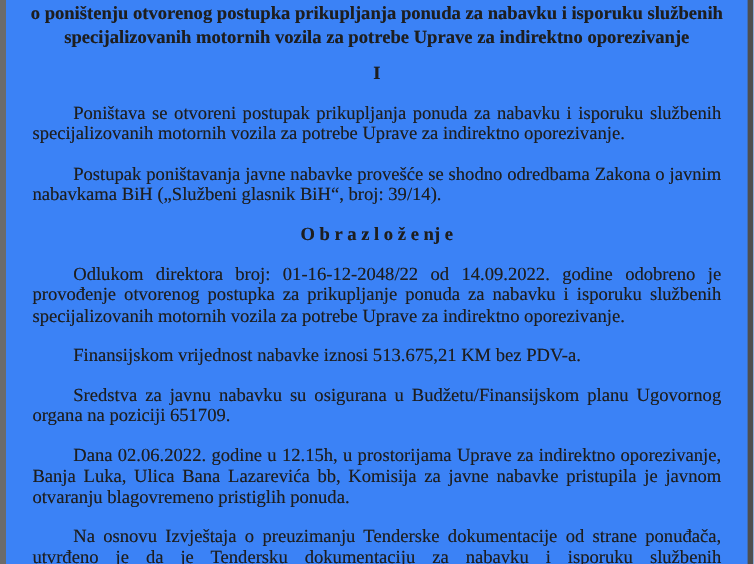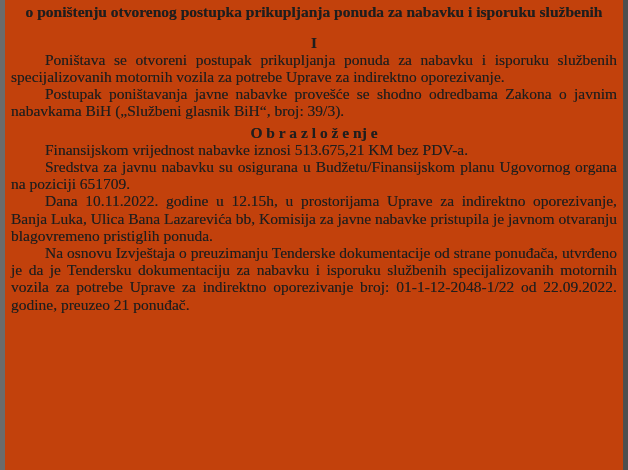--- a/index.html
+++ b/index.html
@@ -5,21 +5,21 @@
   html, body {
     margin: 0;
     padding: 0;
     background: #ffffff;
   }
   .scan {
     position: relative;
     width: 628px;
     height: 470px;
     overflow: hidden;
-    background: #c2410c;
+    background: #3b82f6;
   }
   .edge {
     position: absolute;
     top: 0;
     bottom: 0;
     width: 5px;
     z-index: 2;
   }
   .edge-left  { left: 0;  background: #6b6b6b; }
   .edge-right { right: 0; background: #4e4e4e; }
@@ -42,51 +42,53 @@
     margin-bottom: 12px;
   }
   .sec-heading {
     text-align: center;
     font-weight: bold;
   }
   .obraz {
     margin-top: 4px;
   }
   .para {
-    margin: 0;
+    margin: 16px;
     text-indent: 34px;
   }
 </style>
 </head>
 <body>
 
 <div class="scan">
   <div class="edge edge-left"></div>
   <div class="edge edge-right"></div>
 
   <div class="content">
 
     <div class="doc-title">
       <div>o poništenju otvorenog postupka prikupljanja ponuda za nabavku i isporuku službenih</div>
+      <div>specijalizovanih motornih vozila za potrebe Uprave za indirektno oporezivanje</div>
     </div>
 
     <div class="sec-heading">I</div>
 
     <p class="para">Poništava se otvoreni postupak prikupljanja ponuda za nabavku i isporuku službenih specijalizovanih motornih vozila za potrebe Uprave za indirektno oporezivanje.</p>
 
 
-    <p class="para">Postupak poništavanja javne nabavke provešće se shodno odredbama Zakona o javnim nabavkama BiH („Službeni glasnik BiH“, broj: 39/3).</p>
+    <p class="para">Postupak poništavanja javne nabavke provešće se shodno odredbama Zakona o javnim nabavkama BiH („Službeni glasnik BiH“, broj: 39/14).</p>
 
     <div class="sec-heading obraz">O b r a z l o ž e nj e</div>
 
+    <p class="para">Odlukom direktora broj: 01-16-12-2048/22 od 14.09.2022. godine odobreno je provođenje otvorenog postupka za prikupljanje ponuda za nabavku i isporuku službenih specijalizovanih motornih vozila za potrebe Uprave za indirektno oporezivanje.</p>
 
     <p class="para">Finansijskom vrijednost nabavke iznosi 513.675,21 KM bez PDV-a.</p>
 
     <p class="para">Sredstva za javnu nabavku su osigurana u Budžetu/Finansijskom planu Ugovornog organa na poziciji 651709.</p>
 
 
 
-    <p class="para">Dana 10.11.2022. godine u 12.15h, u prostorijama Uprave za indirektno oporezivanje, Banja Luka, Ulica Bana Lazarevića bb, Komisija za javne nabavke pristupila je javnom otvaranju blagovremeno pristiglih ponuda.</p>
+    <p class="para">Dana 02.06.2022. godine u 12.15h, u prostorijama Uprave za indirektno oporezivanje, Banja Luka, Ulica Bana Lazarevića bb, Komisija za javne nabavke pristupila je javnom otvaranju blagovremeno pristiglih ponuda.</p>
 
     <p class="para">Na osnovu Izvještaja o preuzimanju Tenderske dokumentacije od strane ponuđača, utvrđeno je da je Tendersku dokumentaciju za nabavku i isporuku službenih specijalizovanih motornih vozila za potrebe Uprave za indirektno oporezivanje broj: 01-1-12-2048-1/22 od 22.09.2022. godine, preuzeo 21 ponuđač.</p>
 
   </div>
 </div>
 
 </body></html>

